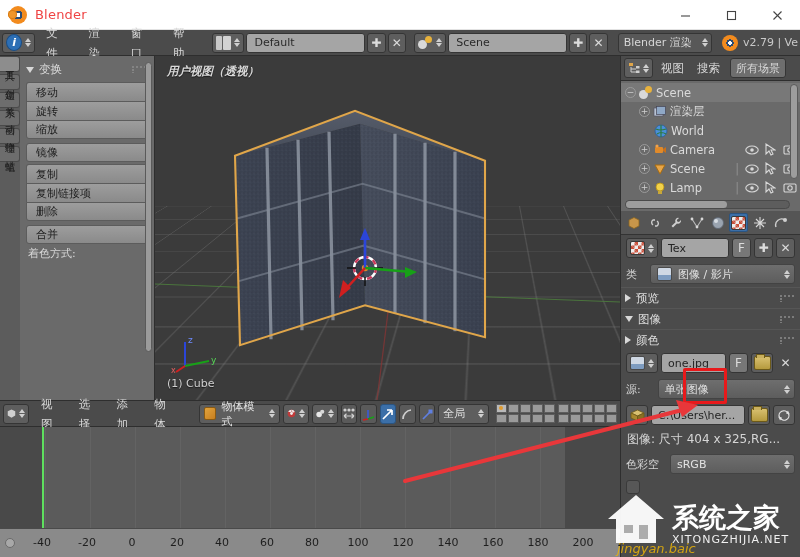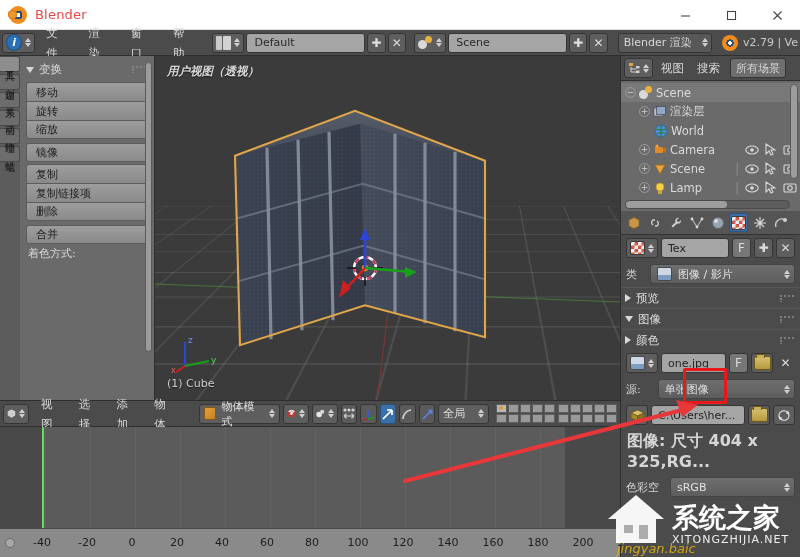--- a/index.html
+++ b/index.html
@@ -271,21 +271,21 @@
   .psel{
     height:20px;background:linear-gradient(to bottom,#6e6e6e,#5d5d5d);border:1px solid #434343;
     border-radius:3px;display:flex;align-items:center;gap:5px;padding:0 4px 0 6px;
     color:#e2e2e2;font-size:11px;flex:1;justify-content:space-between;
   }
   .plabel{ color:#d4d4d4;font-size:11px;white-space:nowrap;}
   .sec-head{
     height:21px;display:flex;align-items:center;color:#dcdcdc;font-size:11.5px;
     border-top:1px solid #565656;padding-left:4px;position:relative;
   }
-  .ptxt{ color:#d5d5d5;font-size:16px;padding:3px 6px;font-weight:bold;}
+  .ptxt{ color:#d5d5d5;font-size:12px;padding:3px 6px;}
   .img-ico{
     width:15px;height:14px;border:1px solid #4a4a4a;border-radius:2px;
     background:linear-gradient(to bottom,#cfd8e4 0 55%,#7e9cc0 55% 100%);
   }
   .checker{
     width:15px;height:14px;border:1px solid #3a3a3a;border-radius:2px;
     background-image:
       linear-gradient(45deg,#c94f3a 25%,transparent 25%,transparent 75%,#c94f3a 75%),
       linear-gradient(45deg,#c94f3a 25%,#ededed 25%,#ededed 75%,#c94f3a 75%);
     background-size:7px 7px;background-position:0 0,3.5px 3.5px;

